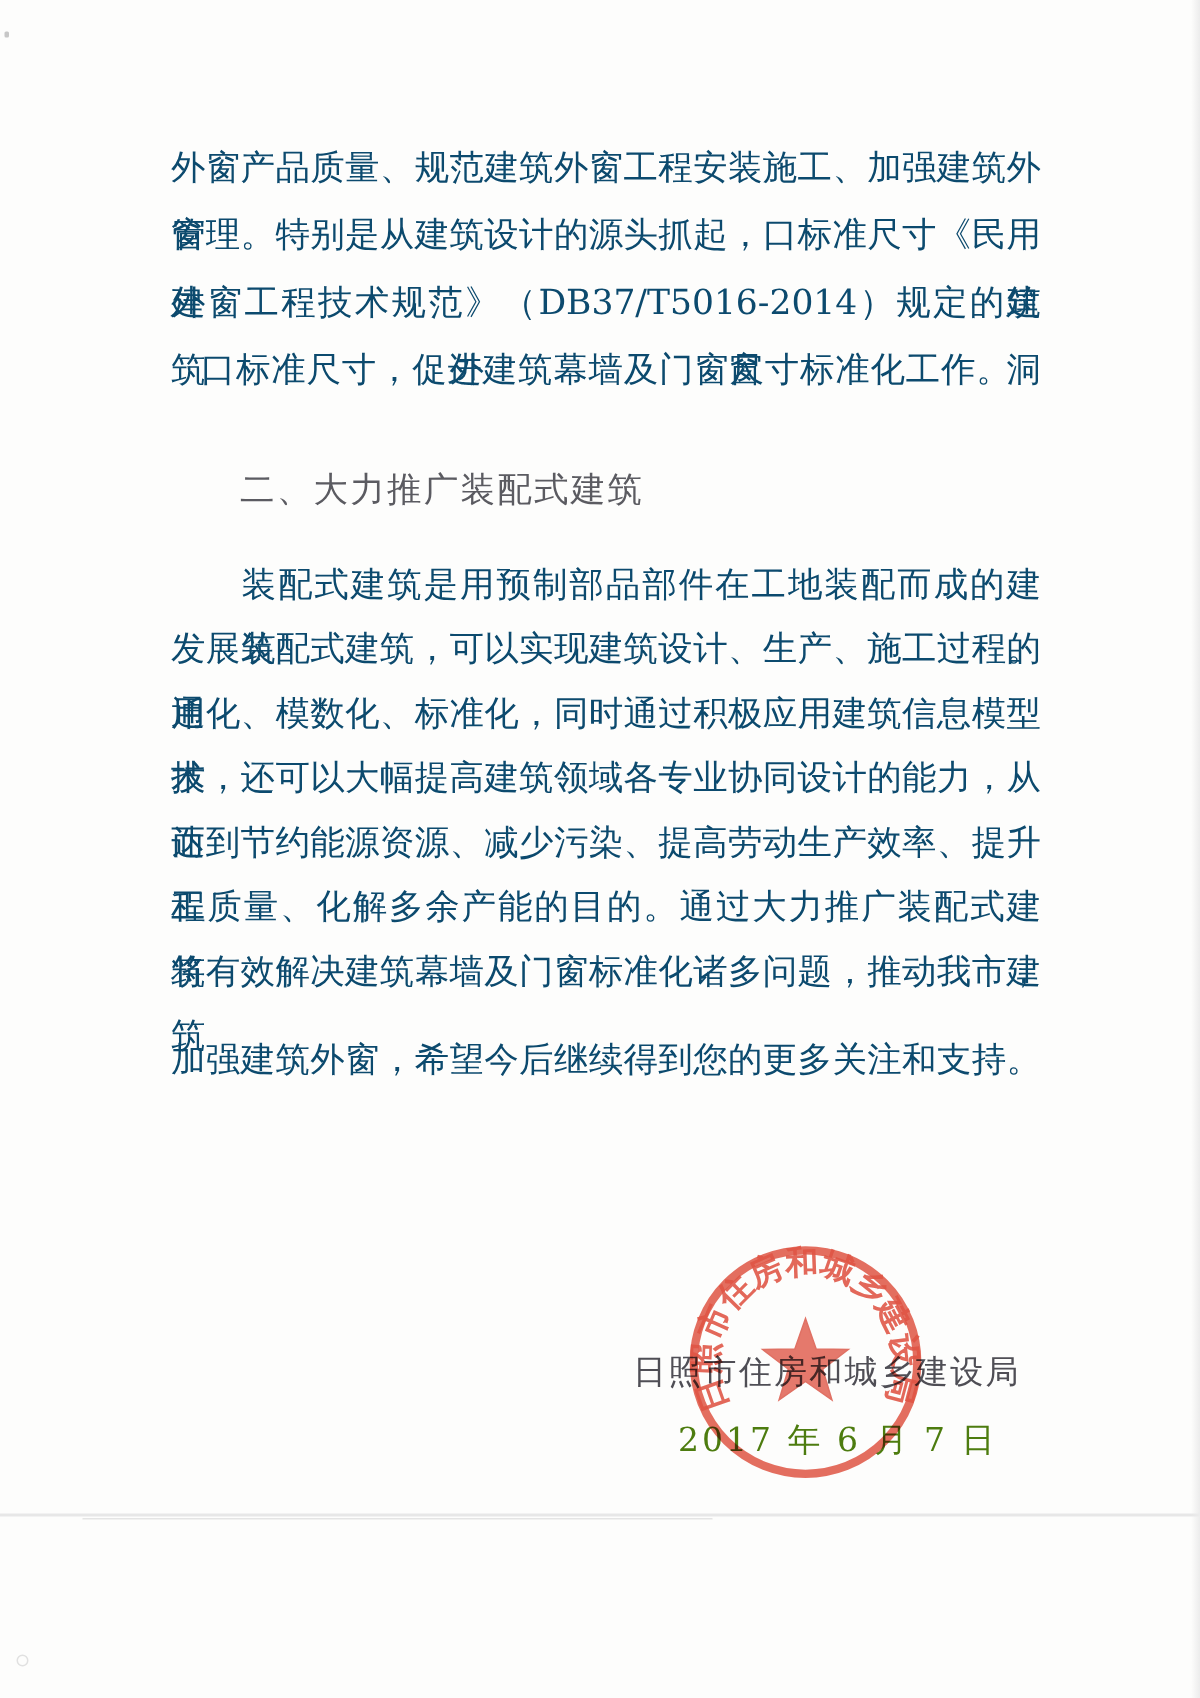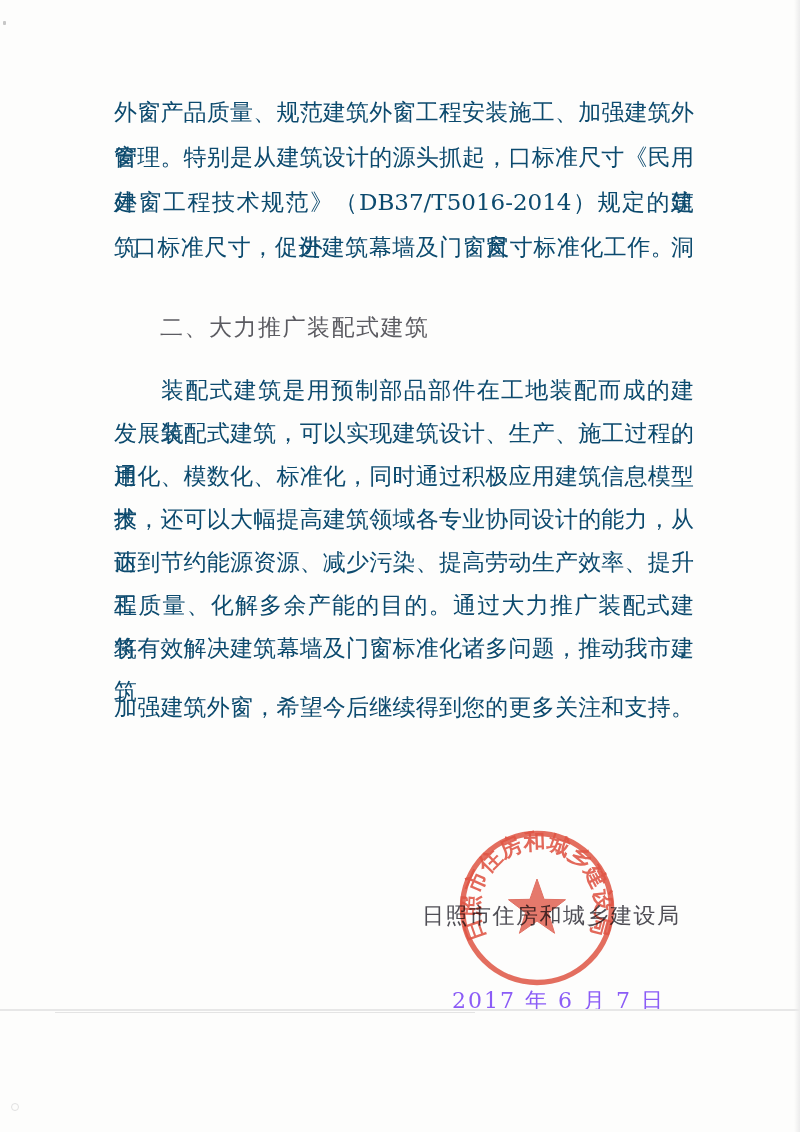--- a/index.html
+++ b/index.html
@@ -37,22 +37,22 @@
     font-size:23px;font-weight:normal;
     color:#5b5b61;letter-spacing:1.5px;
     height:45px;line-height:45px;
   }
   .signature{
     position:absolute;left:422px;top:901px;
     font-size:22px;color:#4f4e55;letter-spacing:1.5px;
     line-height:30px;
   }
   .date{
-    position:absolute;left:452px;top:986px;
-    font-size:22px;color:#8b5cf6;letter-spacing:2px;
+    position:absolute;left:452px;top:946px;
+    font-size:22px;color:#4d7c0f;letter-spacing:2px;
     line-height:30px;
     text-align:right;
   }
   .seal{
     position:absolute;left:455px;top:826px;width:164px;height:164px;
     mix-blend-mode:multiply;opacity:0.92;
     pointer-events:none;
   }
   .scanline1{position:absolute;left:0;top:1009px;width:800px;height:2px;background:#e7e7e7;}
   .scanline2{position:absolute;left:55px;top:1012px;width:420px;height:1px;background:#dddddd;opacity:.8;}

